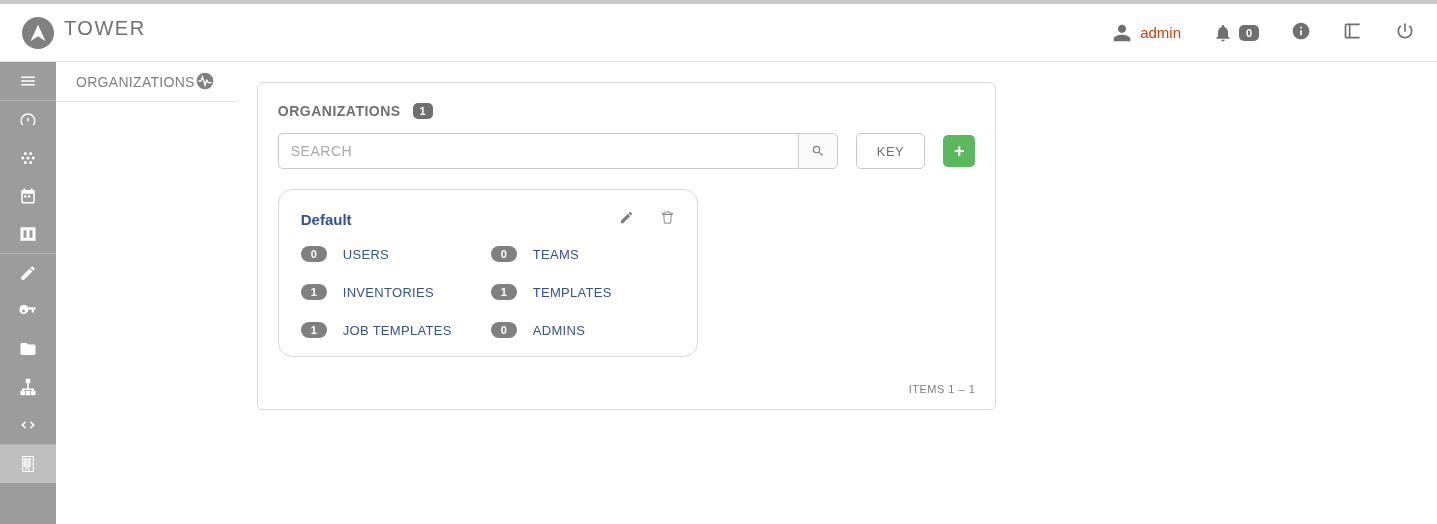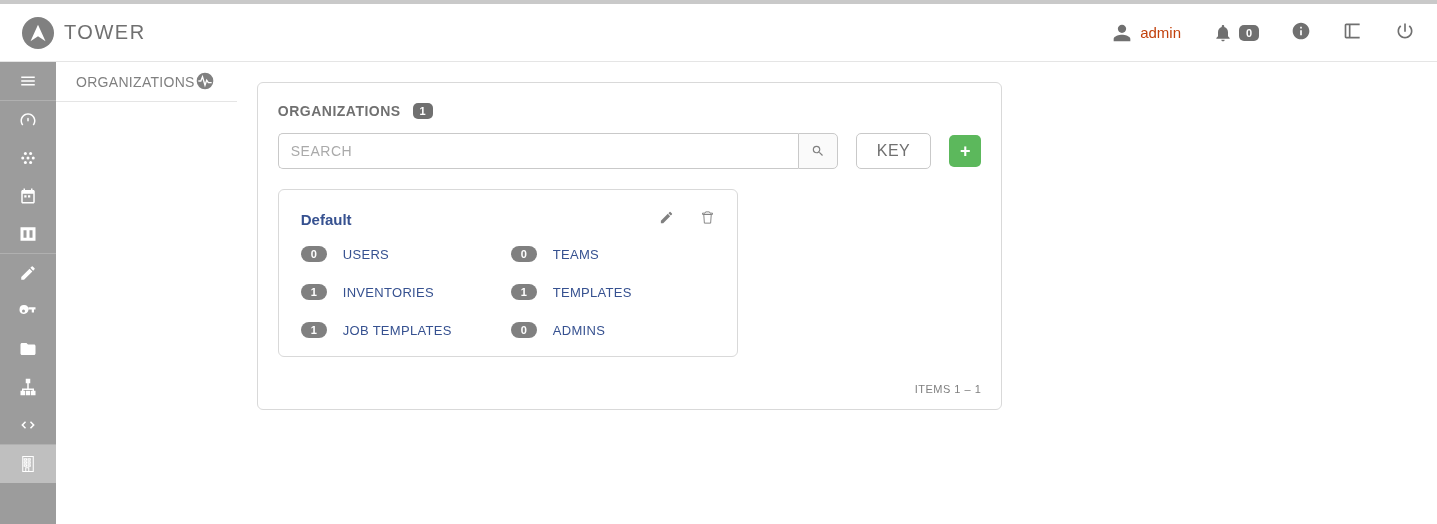--- a/index.html
+++ b/index.html
@@ -17,21 +17,20 @@
   .topbar {
     height: 62px;
     border-top: 4px solid #c9c9c9;
     border-bottom: 1px solid #e5e5e5;
     display: flex;
     align-items: center;
     padding: 0 22px 0 22px;
   }
   .brand {
     display: flex;
-    align-items: center;
     gap: 10px;
   }
   .brand-logo {
     width: 32px; height: 32px;
     border-radius: 50%;
     background: #808080;
     display: flex; align-items: center; justify-content: center;
   }
   .brand-logo svg { width: 20px; height: 20px; }
   .brand-text {
@@ -116,37 +115,37 @@
     border-radius: 0 5px 5px 0;
     background: #fafafa;
     display: flex; align-items: center; justify-content: center;
     cursor: pointer;
   }
   .search-btn svg { width: 14px; height: 14px; fill: #808080; }
   .key-btn {
     height: 36px; padding: 0 20px;
     border: 1px solid #c9c9c9; border-radius: 5px;
     background: #fff; color: #707070;
-    font-size: 16px; letter-spacing: .5px;
+    font-size: 13px; letter-spacing: .5px;
     cursor: pointer;
   }
   .add-btn {
     margin-left: auto;
     width: 32px; height: 32px;
     border: none; border-radius: 5px;
     background: #5cb85c; color: #fff;
     font-size: 18px; font-weight: 700;
     display: flex; align-items: center; justify-content: center;
     cursor: pointer;
   }
 
   .org-card {
-    width: 460px;
+    width: 420px;
     border: 1px solid #d9d9d9;
-    border-radius: 6px;
+    border-radius: 14px;
     padding: 20px 22px 18px 22px;
     text-align: right;
   }
   .org-card-head { display: flex; align-items: center; margin-bottom: 18px; }
   .org-name {
     color: #365190;
     font-weight: 700;
     font-size: 15px;
     cursor: pointer;
   }

